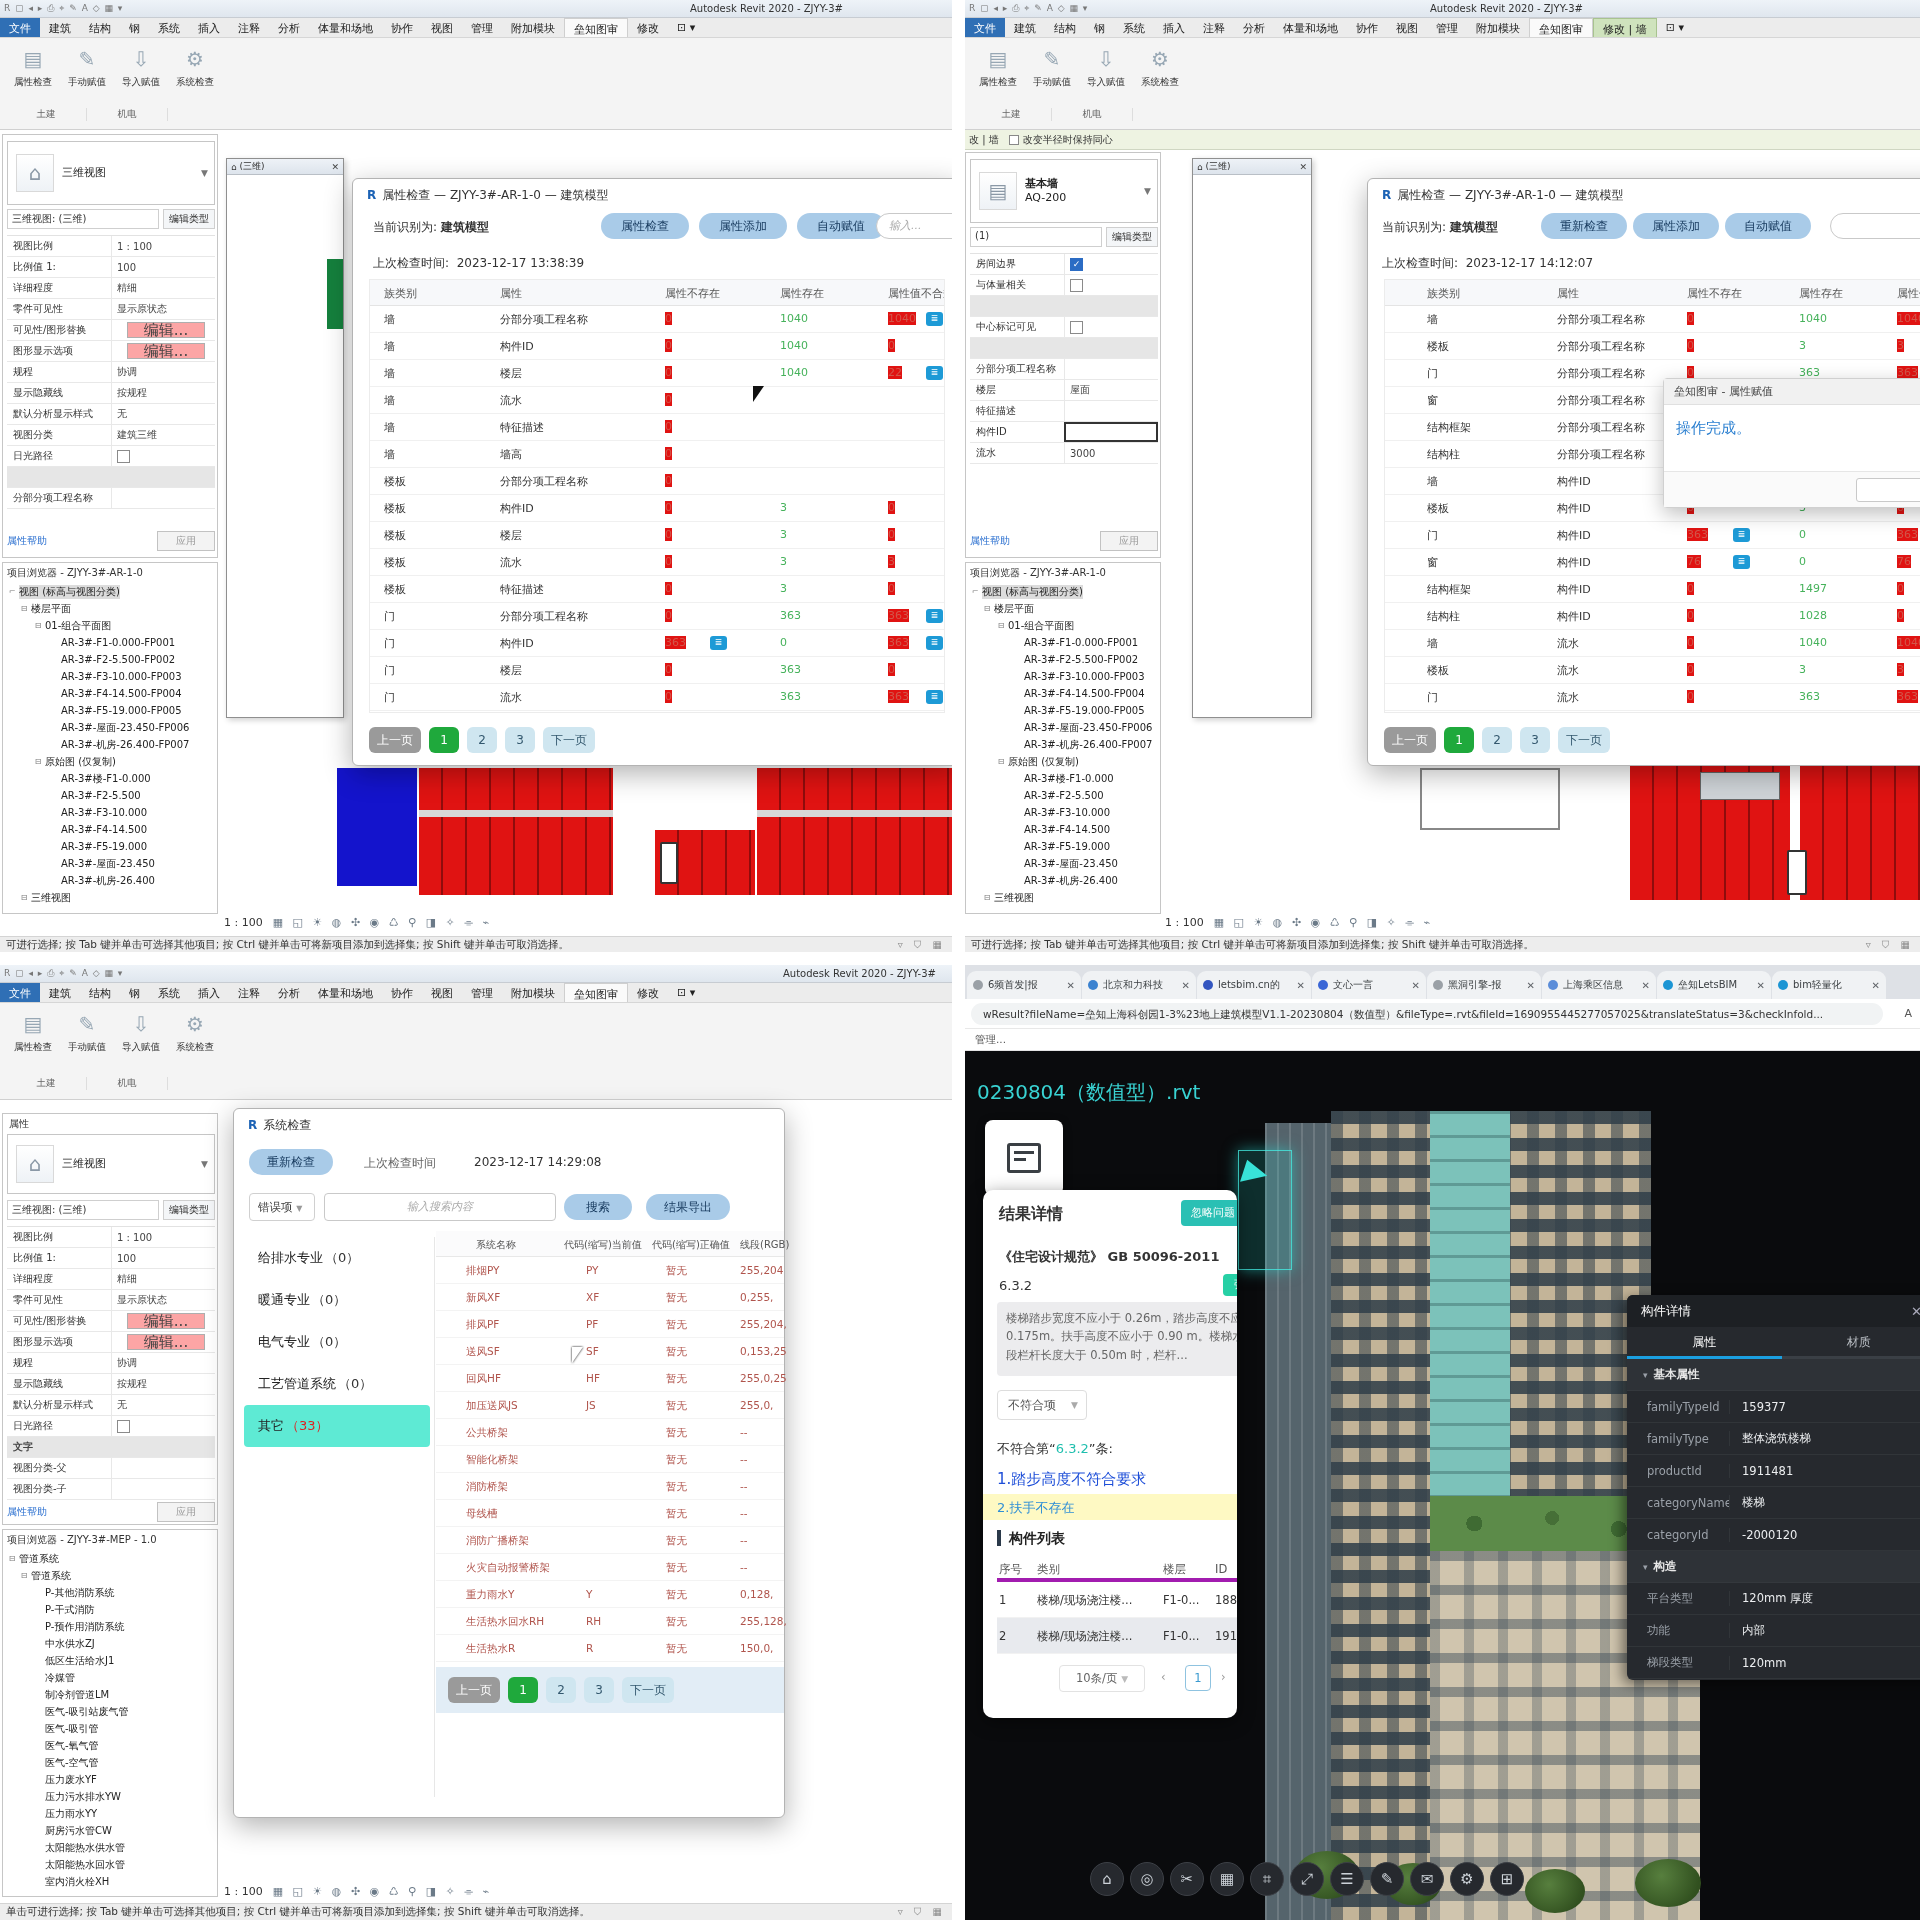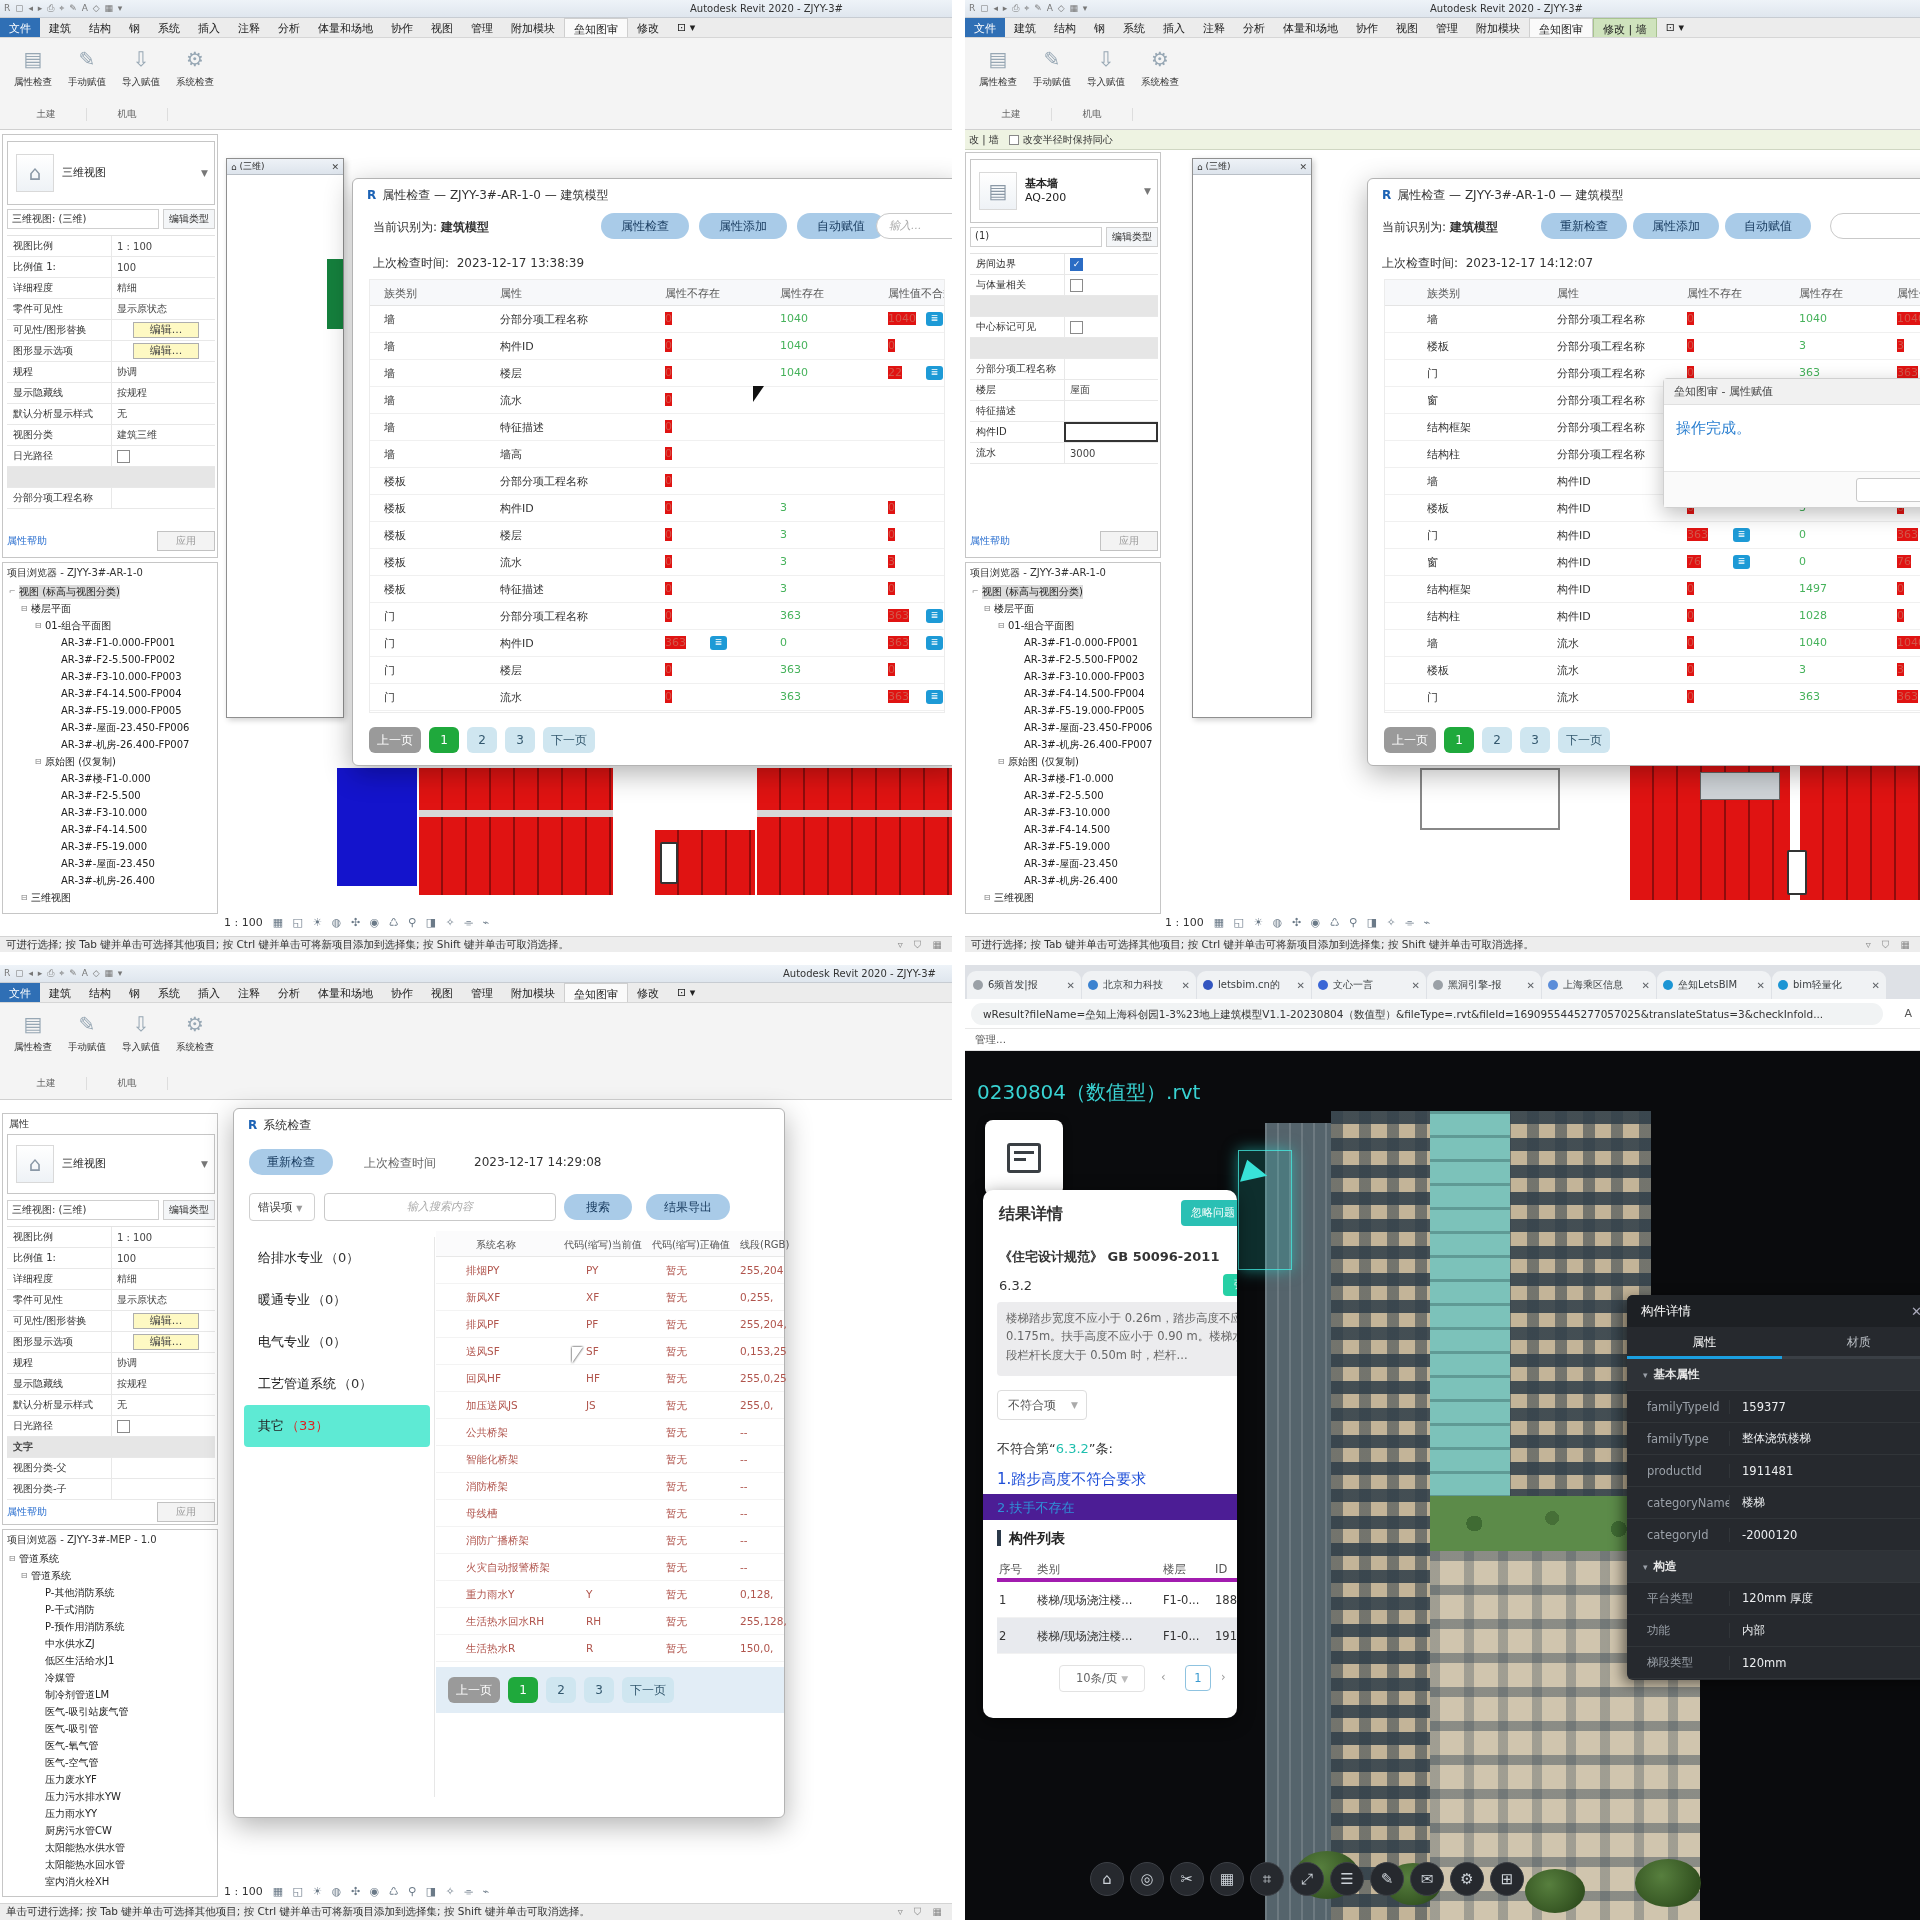--- a/index.html
+++ b/index.html
@@ -35,21 +35,21 @@
   .combo-row{position:absolute;display:flex;font-size:10px;color:#333}
   .combo{flex:1;border:1px solid #cfcfcf;background:#fff;padding:2px 4px;white-space:nowrap;overflow:hidden}
   .etype{border:1px solid #cfcfcf;background:#f4f6f8;padding:2px 5px;margin-left:4px;white-space:nowrap}
   .pgrid{position:absolute;border-top:1px solid #e2e2e2}
   .prow{display:flex;height:21px;border-bottom:1px solid #e8e8e8;font-size:10px;align-items:center}
   .prow .pk{width:50%;padding-left:6px;color:#333;white-space:nowrap;overflow:hidden}
   .prow .pv{flex:1;border-left:1px solid #e8e8e8;padding-left:5px;color:#444;white-space:nowrap;overflow:hidden;height:100%;display:flex;align-items:center}
   .prow[data-t="sec"]{background:#e6e6e6}
   .prow[data-t="sec"] .pk{font-weight:bold;color:#444}
   .prow[data-t="sec"] .pv{border-left:none;justify-content:flex-end;padding-right:6px;color:#888}
-  .prow[data-t="btn"] .pv span{border:1px solid #aeaeae;background:#fef9c3;padding:0 16px;font-size:11px;line-height:14px;margin:0 auto}
+  .prow[data-t="btn"] .pv span{border:1px solid #aeaeae;background:#fca5a5;padding:0 16px;font-size:15px;line-height:14px;margin:0 auto}
   .prow[data-t="chk"] .pv::before,.prow[data-t="chkon"] .pv::before{content:"";width:11px;height:11px;border:1px solid #8a8a8a;background:#fff;display:inline-block}
   .prow[data-t="chkon"] .pv::before{background:#2b6cc4;border-color:#2b6cc4;box-shadow:inset 0 0 0 2px #2b6cc4,inset 0 0 0 8px #2b6cc4;content:"✓";color:#fff;font-size:9px;line-height:11px;text-align:center}
   .prow[data-t="input"] .pv{border:2px solid #333;background:#fff}
   .pfoot{position:absolute;font-size:10px;display:flex;align-items:center}
   .pfoot .phelp{color:#2a6fd0}
   .pfoot .papply{margin-left:auto;border:1px solid #c2c2c2;background:#f3f3f3;color:#999;padding:2px 18px}
   
   .pbrowser{position:absolute;background:#fff;border:1px solid #c6c6c6;overflow:hidden}
   .pb-title{font-size:10px;color:#333;padding:3px 4px;white-space:nowrap}
   .titem{height:17px;font-size:10px;color:#222;white-space:nowrap;display:flex;align-items:center}
@@ -138,21 +138,21 @@
   .rp-x{position:absolute;left:272px;top:8px;font-size:18px;color:#444}
   .rp-code{position:absolute;left:16px;top:58px;font-size:13px;font-weight:bold;color:#333;white-space:nowrap}
   .rp-clause{position:absolute;left:16px;top:88px;font-size:13px;color:#333}
   .rp-badge{position:absolute;left:240px;top:84px;width:44px;height:22px;background:#27d0a5;border-radius:4px;color:#fff;font-size:11px;text-align:center;line-height:22px}
   .rp-rule{position:absolute;left:14px;top:112px;width:277px;height:74px;background:#ececee;border-radius:4px;padding:7px 9px;font-size:11.5px;color:#666;line-height:1.6;overflow:hidden}
   .rp-combo{position:absolute;left:14px;top:200px;width:90px;height:30px;border:1px solid #ddd;border-radius:4px;font-size:12px;color:#555;line-height:28px;padding-left:10px}
   .rp-combo i{position:absolute;right:8px;color:#aaa;font-style:normal;font-size:9px}
   .rp-fail{position:absolute;left:14px;top:250px;font-size:13px;color:#333;white-space:nowrap}
   .rp-fail .cl{color:#1fbfae}
   .rp-issue-red{position:absolute;left:14px;top:280px;font-size:15px;color:#1d4ed8;white-space:nowrap}
-  .rp-issue-blue{position:absolute;left:0;top:304px;width:100%;height:26px;background:#4c1d95}
+  .rp-issue-blue{position:absolute;left:0;top:304px;width:100%;height:26px;background:#fef9c3}
   .rp-issue-blue span{position:absolute;left:14px;top:5px;font-size:13px;color:#2f8fd6}
   .rp-list-title{position:absolute;left:14px;top:340px;font-size:14px;font-weight:bold;color:#222;border-left:4px solid #2b3a4a;padding-left:8px;line-height:16px}
   .rp-table{position:absolute;left:14px;top:366px;width:277px;font-size:11.5px}
   .rp-th{position:relative;height:26px;color:#555;border-bottom:4px solid #a21caf}
   .rp-th span,.rp-tr span{position:absolute;top:6px;white-space:nowrap;overflow:hidden}
   .rp-tr{position:relative;height:36px;color:#333;border-bottom:1px solid #f2f2f2}
   .rp-tr span{top:11px}
   .rp-tr[data-sel="true"]{background:#e8eaee}
   .rp-pager{position:absolute;left:0;top:472px;width:100%;height:34px;font-size:11.5px;color:#666}
   .rp-psize{position:absolute;left:76px;top:3px;width:86px;height:27px;border:1px solid #e2e2e2;border-radius:4px;text-align:center;line-height:25px}

